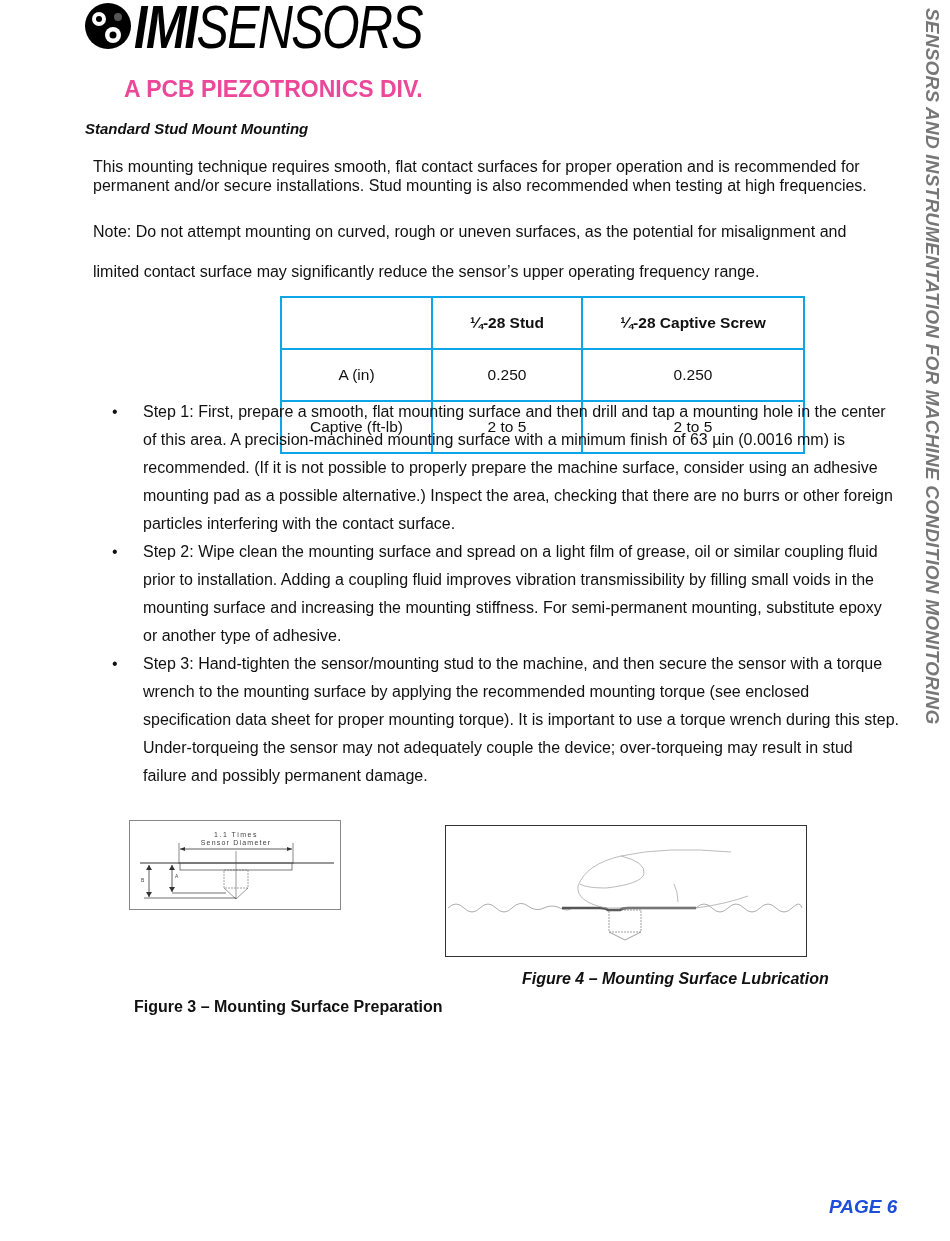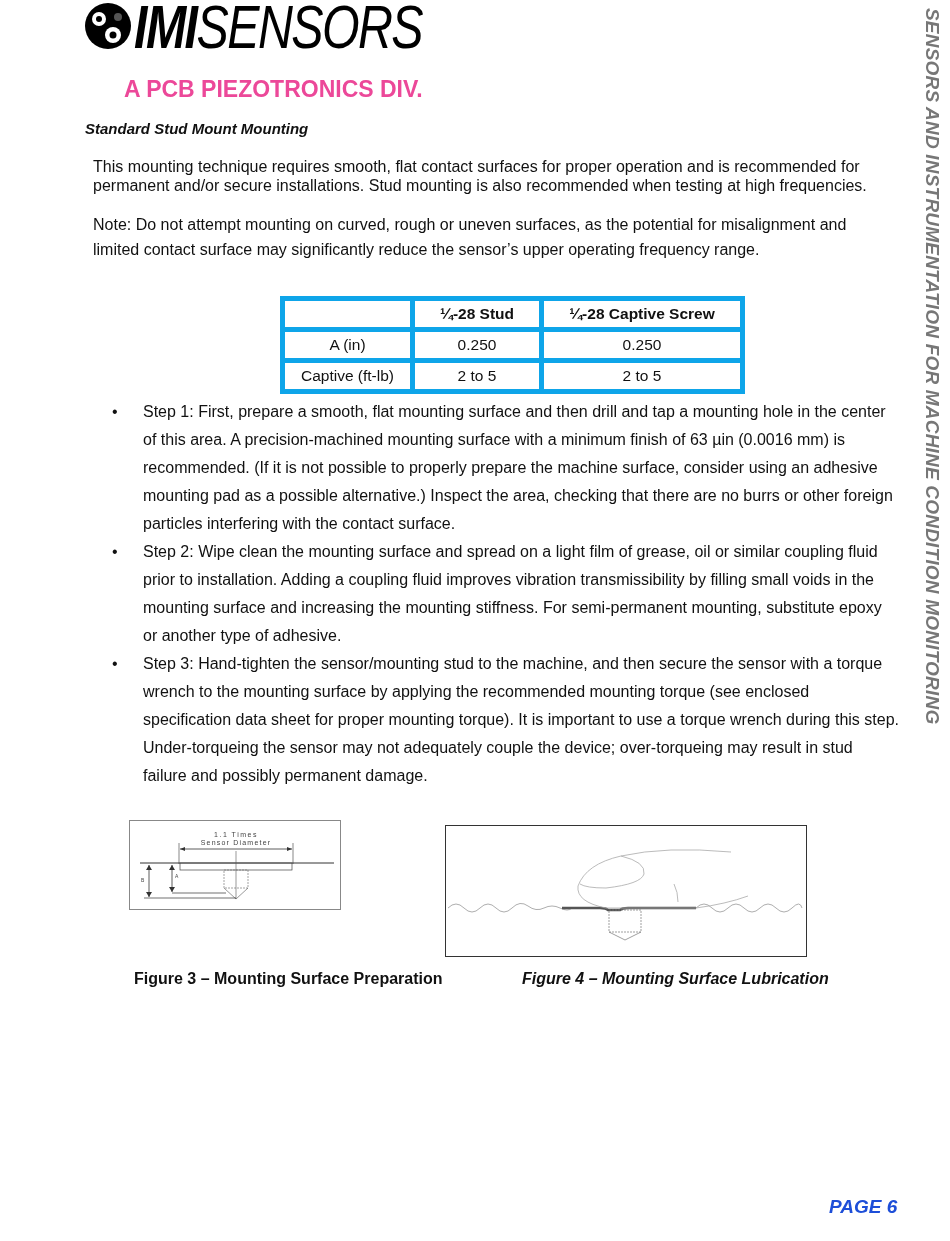--- a/index.html
+++ b/index.html
@@ -5,32 +5,32 @@
   html, body { margin: 0; padding: 0; background: #fff; }
   body { width: 950px; height: 1241px; position: relative; overflow: hidden; font-family: "Liberation Sans", sans-serif; color: #111; }
   .logo { position: absolute; left: 84px; top: 2px; width: 380px; height: 100px; }
   .logo-gear { position: absolute; left: 0; top: 0; width: 48px; height: 48px; }
   .logo-main { position: absolute; left: 50px; top: -6px; font-family: "Liberation Sans", sans-serif; font-weight: bold; font-style: italic; font-size: 62px; letter-spacing: -2px; color: #000; line-height: 1; white-space: nowrap; transform: scaleX(0.78); transform-origin: left top; }
   .logo-main .thin { font-weight: normal; }
   .logo-sub { position: absolute; left: 40px; top: 74px; font-weight: bold; font-size: 23px; color: #ec4899; white-space: nowrap; letter-spacing: 0px; }
   .section-title { position: absolute; left: 85px; top: 120px; font-size: 15px; font-weight: bold; font-style: italic; }
   .para { position: absolute; left: 85px; width: 800px; font-size: 16px; line-height: 19px; margin-left: 8px; }
   .p1 { top: 157px; }
-  .p2 { top: 212px; line-height: 25px; }
+  .p2 { top: 212px; line-height: 40px; }
   table.spec { position: absolute; left: 280px; top: 296px; border-collapse: collapse; font-size: 15.5px; }
-  table.spec td, table.spec th { border: 5px solid #0ea5e9; text-align: center; padding: 4px; height: 18px; line-height: 18px; }
+  table.spec td, table.spec th { border: 2px solid #0ea5e9; text-align: center; padding: 16px; height: 18px; line-height: 18px; }
   table.spec th { font-weight: bold; }
   .c0 { width: 117px; } .c1 { width: 116px; } .c2 { width: 188px; }
   ul.steps { position: absolute; left: 110px; top: 398px; width: 790px; margin: 0; padding: 0; list-style: none; font-size: 16px; line-height: 28px; }
   ul.steps li { position: relative; padding-left: 33px; }
   ul.steps li .bullet { position: absolute; left: 2px; top: 0; }
   .fig3 { position: absolute; left: 129px; top: 820px; width: 210px; height: 88px; border: 1px solid #888; }
   .fig4 { position: absolute; left: 445px; top: 825px; width: 360px; height: 130px; border: 1px solid #333; }
   .caption { position: absolute; top: 970px; font-size: 16px; font-weight: bold; }
-  .cap3 { left: 134px; } .cap4 { left: 522px; font-style: italic; }
+  .cap3 { left: 134px; margin-top: 28px; } .cap4 { left: 522px; font-style: italic; }
   .side { position: absolute; left: 921px; top: 8px; writing-mode: vertical-rl; font-size: 19px; font-weight: bold; font-style: italic; color: #777; white-space: nowrap; letter-spacing: 0.2px; }
   .page-num { position: absolute; left: 829px; top: 1196px; font-size: 19px; font-weight: bold; font-style: italic; color: #1d4ed8; }
 </style>
 </head>
 <body>
 
 <div class="logo">
   <svg class="logo-gear" viewBox="0 0 48 48">
     <circle cx="24" cy="24" r="23" fill="#000"></circle>
     <circle cx="15" cy="17" r="7" fill="#fff"></circle>

